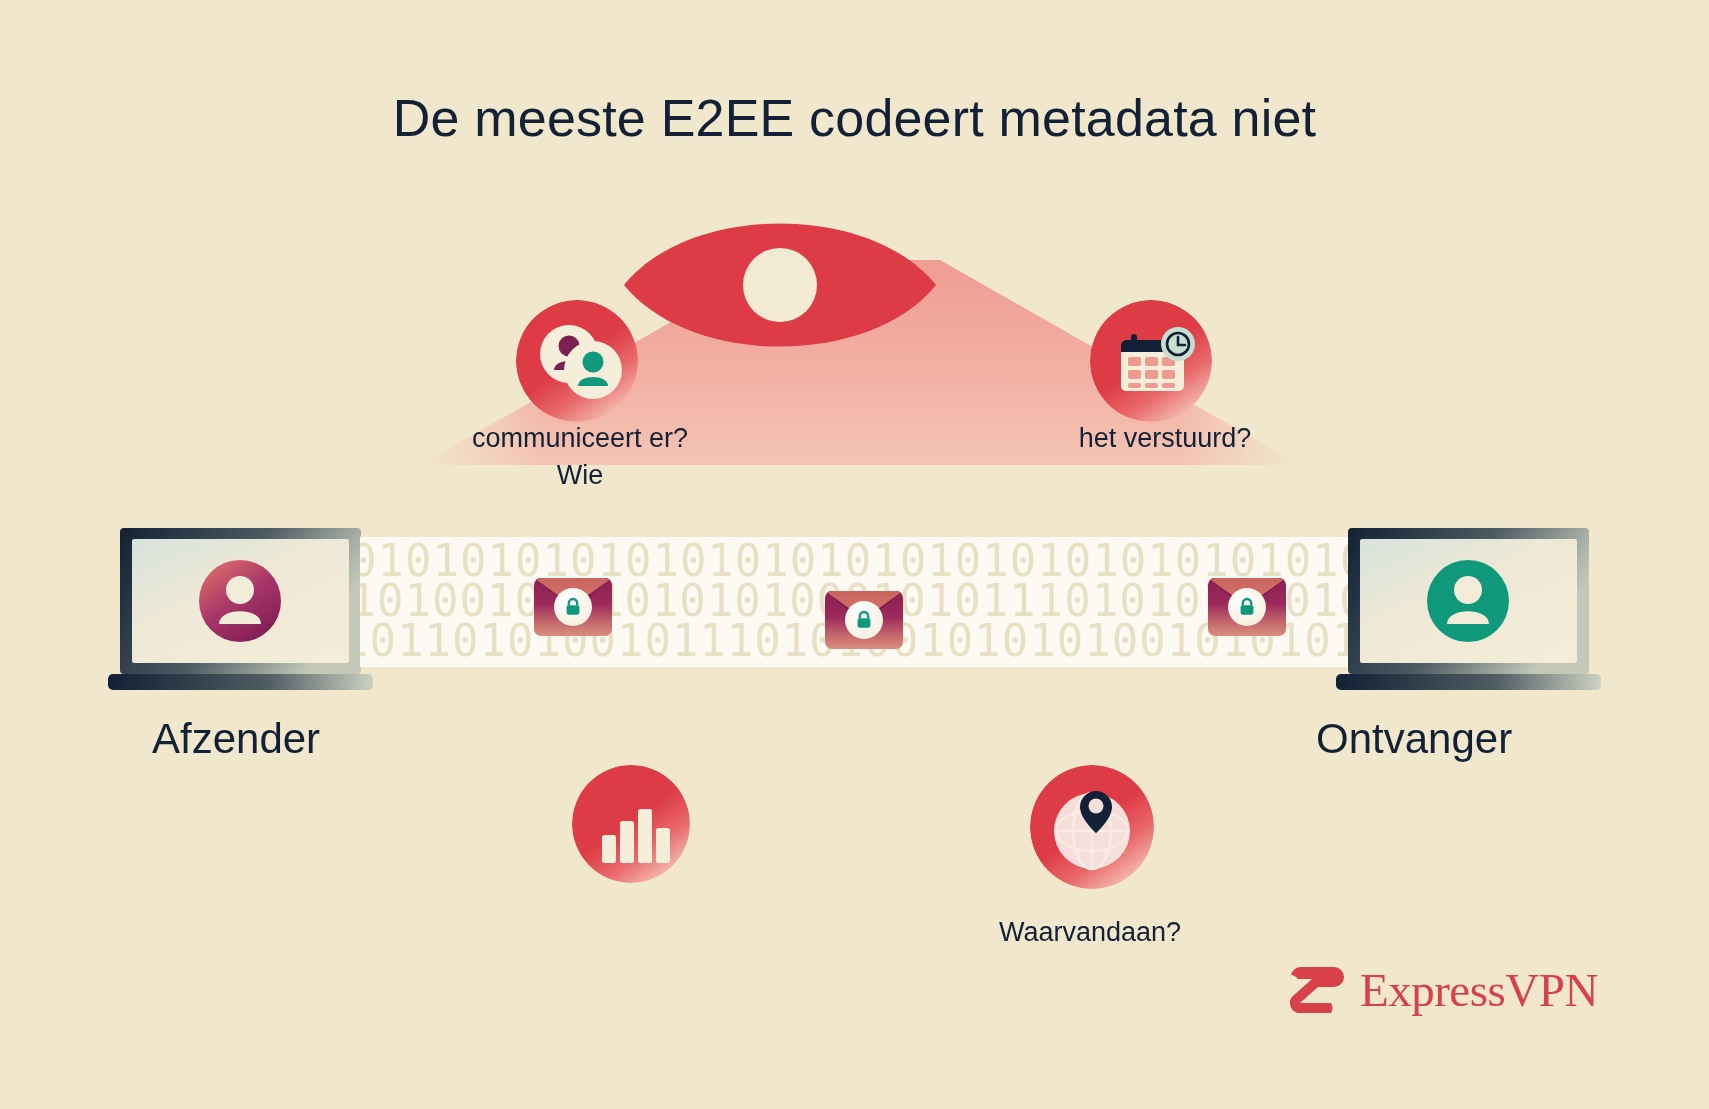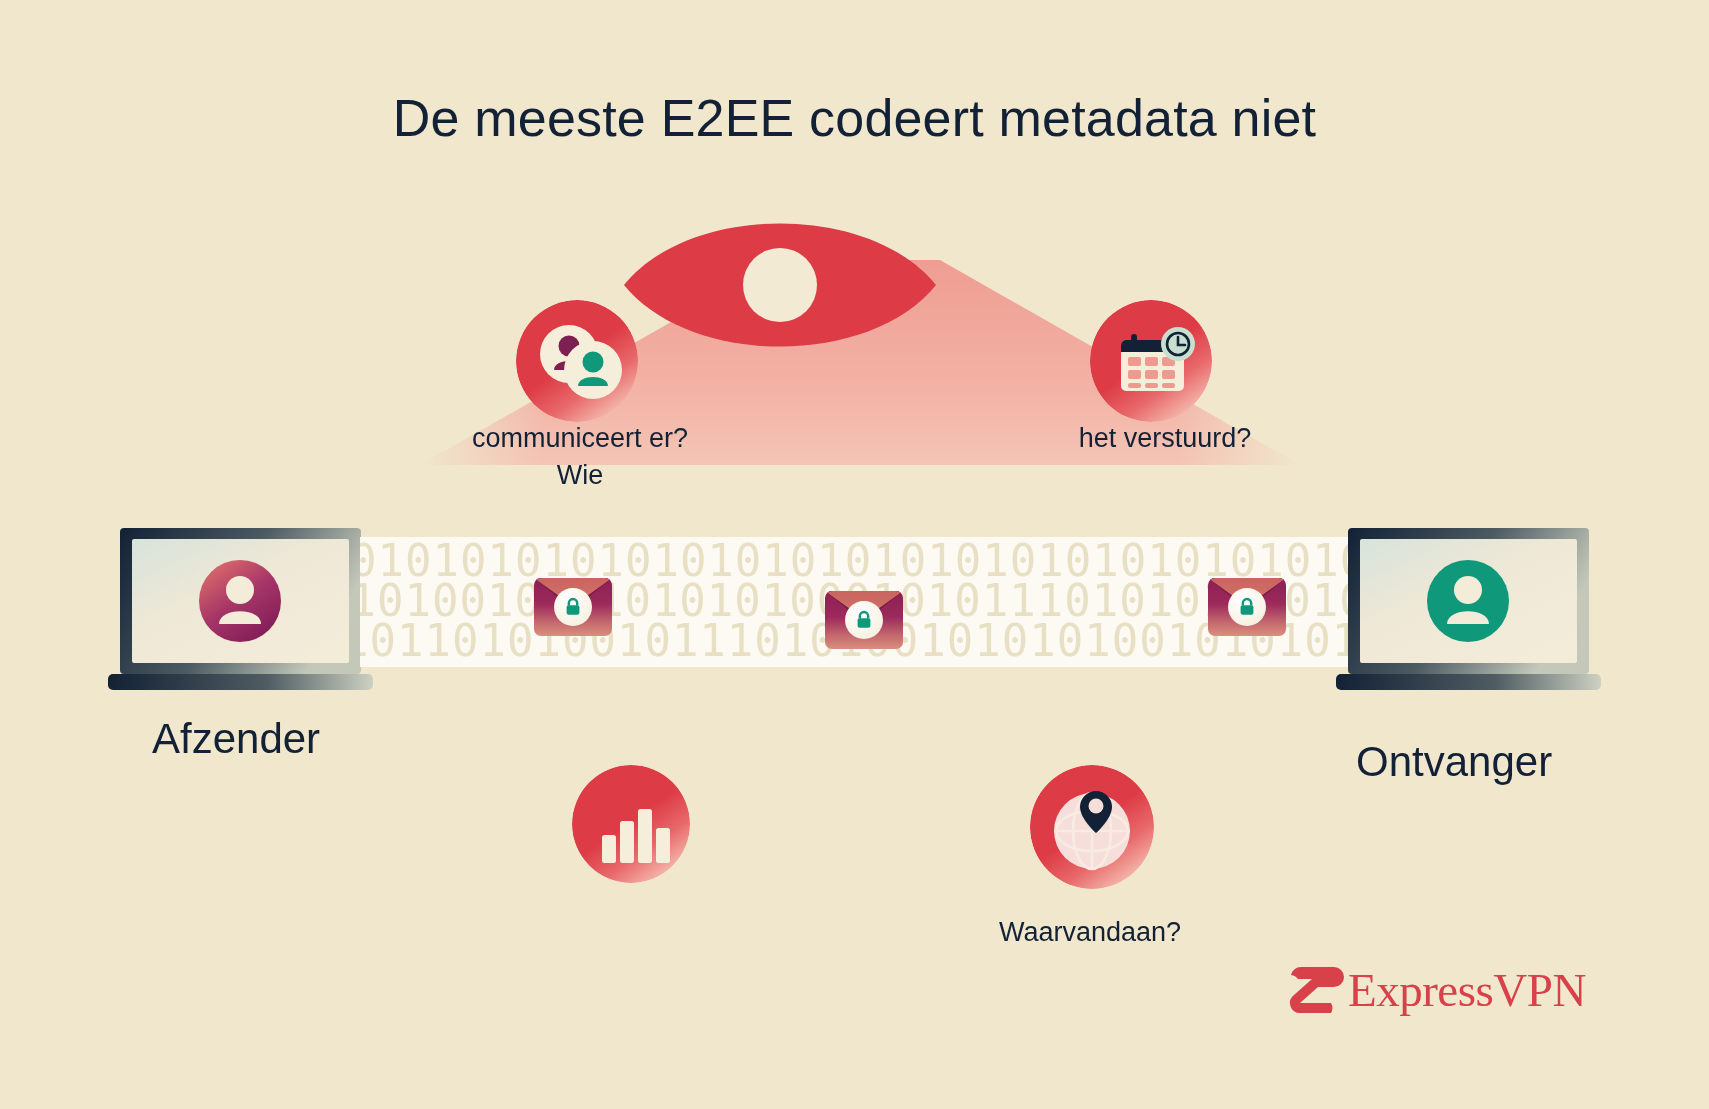--- a/index.html
+++ b/index.html
@@ -153,21 +153,21 @@
     justify-content: center;
   }
 
   
   #logo {
     position: absolute;
     left: 1288px;
     top: 963px;
     display: flex;
     align-items: center;
-    gap: 2px;
+    gap: 14px;
   }
   #logo-word {
     font-family: "Liberation Serif", serif;
     font-size: 47px;
     color: #d8404a;
     letter-spacing: -0.5px;
   }
 </style>
 </head>
 <body>
@@ -343,21 +343,21 @@
     </defs>
     <rect x="12" y="0" width="241" height="146" rx="4" fill="url(#bezelR)"></rect>
     <rect x="24" y="11" width="217" height="124" rx="2" fill="url(#screenR)"></rect>
     <circle cx="132" cy="73" r="41" fill="#10987a"></circle>
     <g fill="#f3ecd9">
       <circle cx="132" cy="62" r="14"></circle>
       <path d="M111 96 C 111 79, 153 79, 153 96 Z"></path>
     </g>
     <rect x="0" y="146" width="265" height="16" rx="5" fill="url(#baseR)"></rect>
   </svg>
-  <div class="endpoint-label" style="left:1356px; top:715px;margin-top:23px;">Ontvanger</div>
+  <div class="endpoint-label" style="left:1316px; top:715px;">Ontvanger</div>
 
   <div class="icon-circle" style="left:572px; top:765px; width:118px; height:118px;">
     <div class="grad"></div>
     <svg viewBox="0 0 118 118" style="position:absolute;inset:0;">
       <g fill="#f5eeda">
         <rect x="30" y="70" width="14" height="28" rx="2.5"></rect>
         <rect x="48" y="56" width="14" height="42" rx="2.5"></rect>
         <rect x="66" y="44" width="14" height="54" rx="2.5"></rect>
         <rect x="84" y="63" width="14" height="35" rx="2.5"></rect>
       </g>

